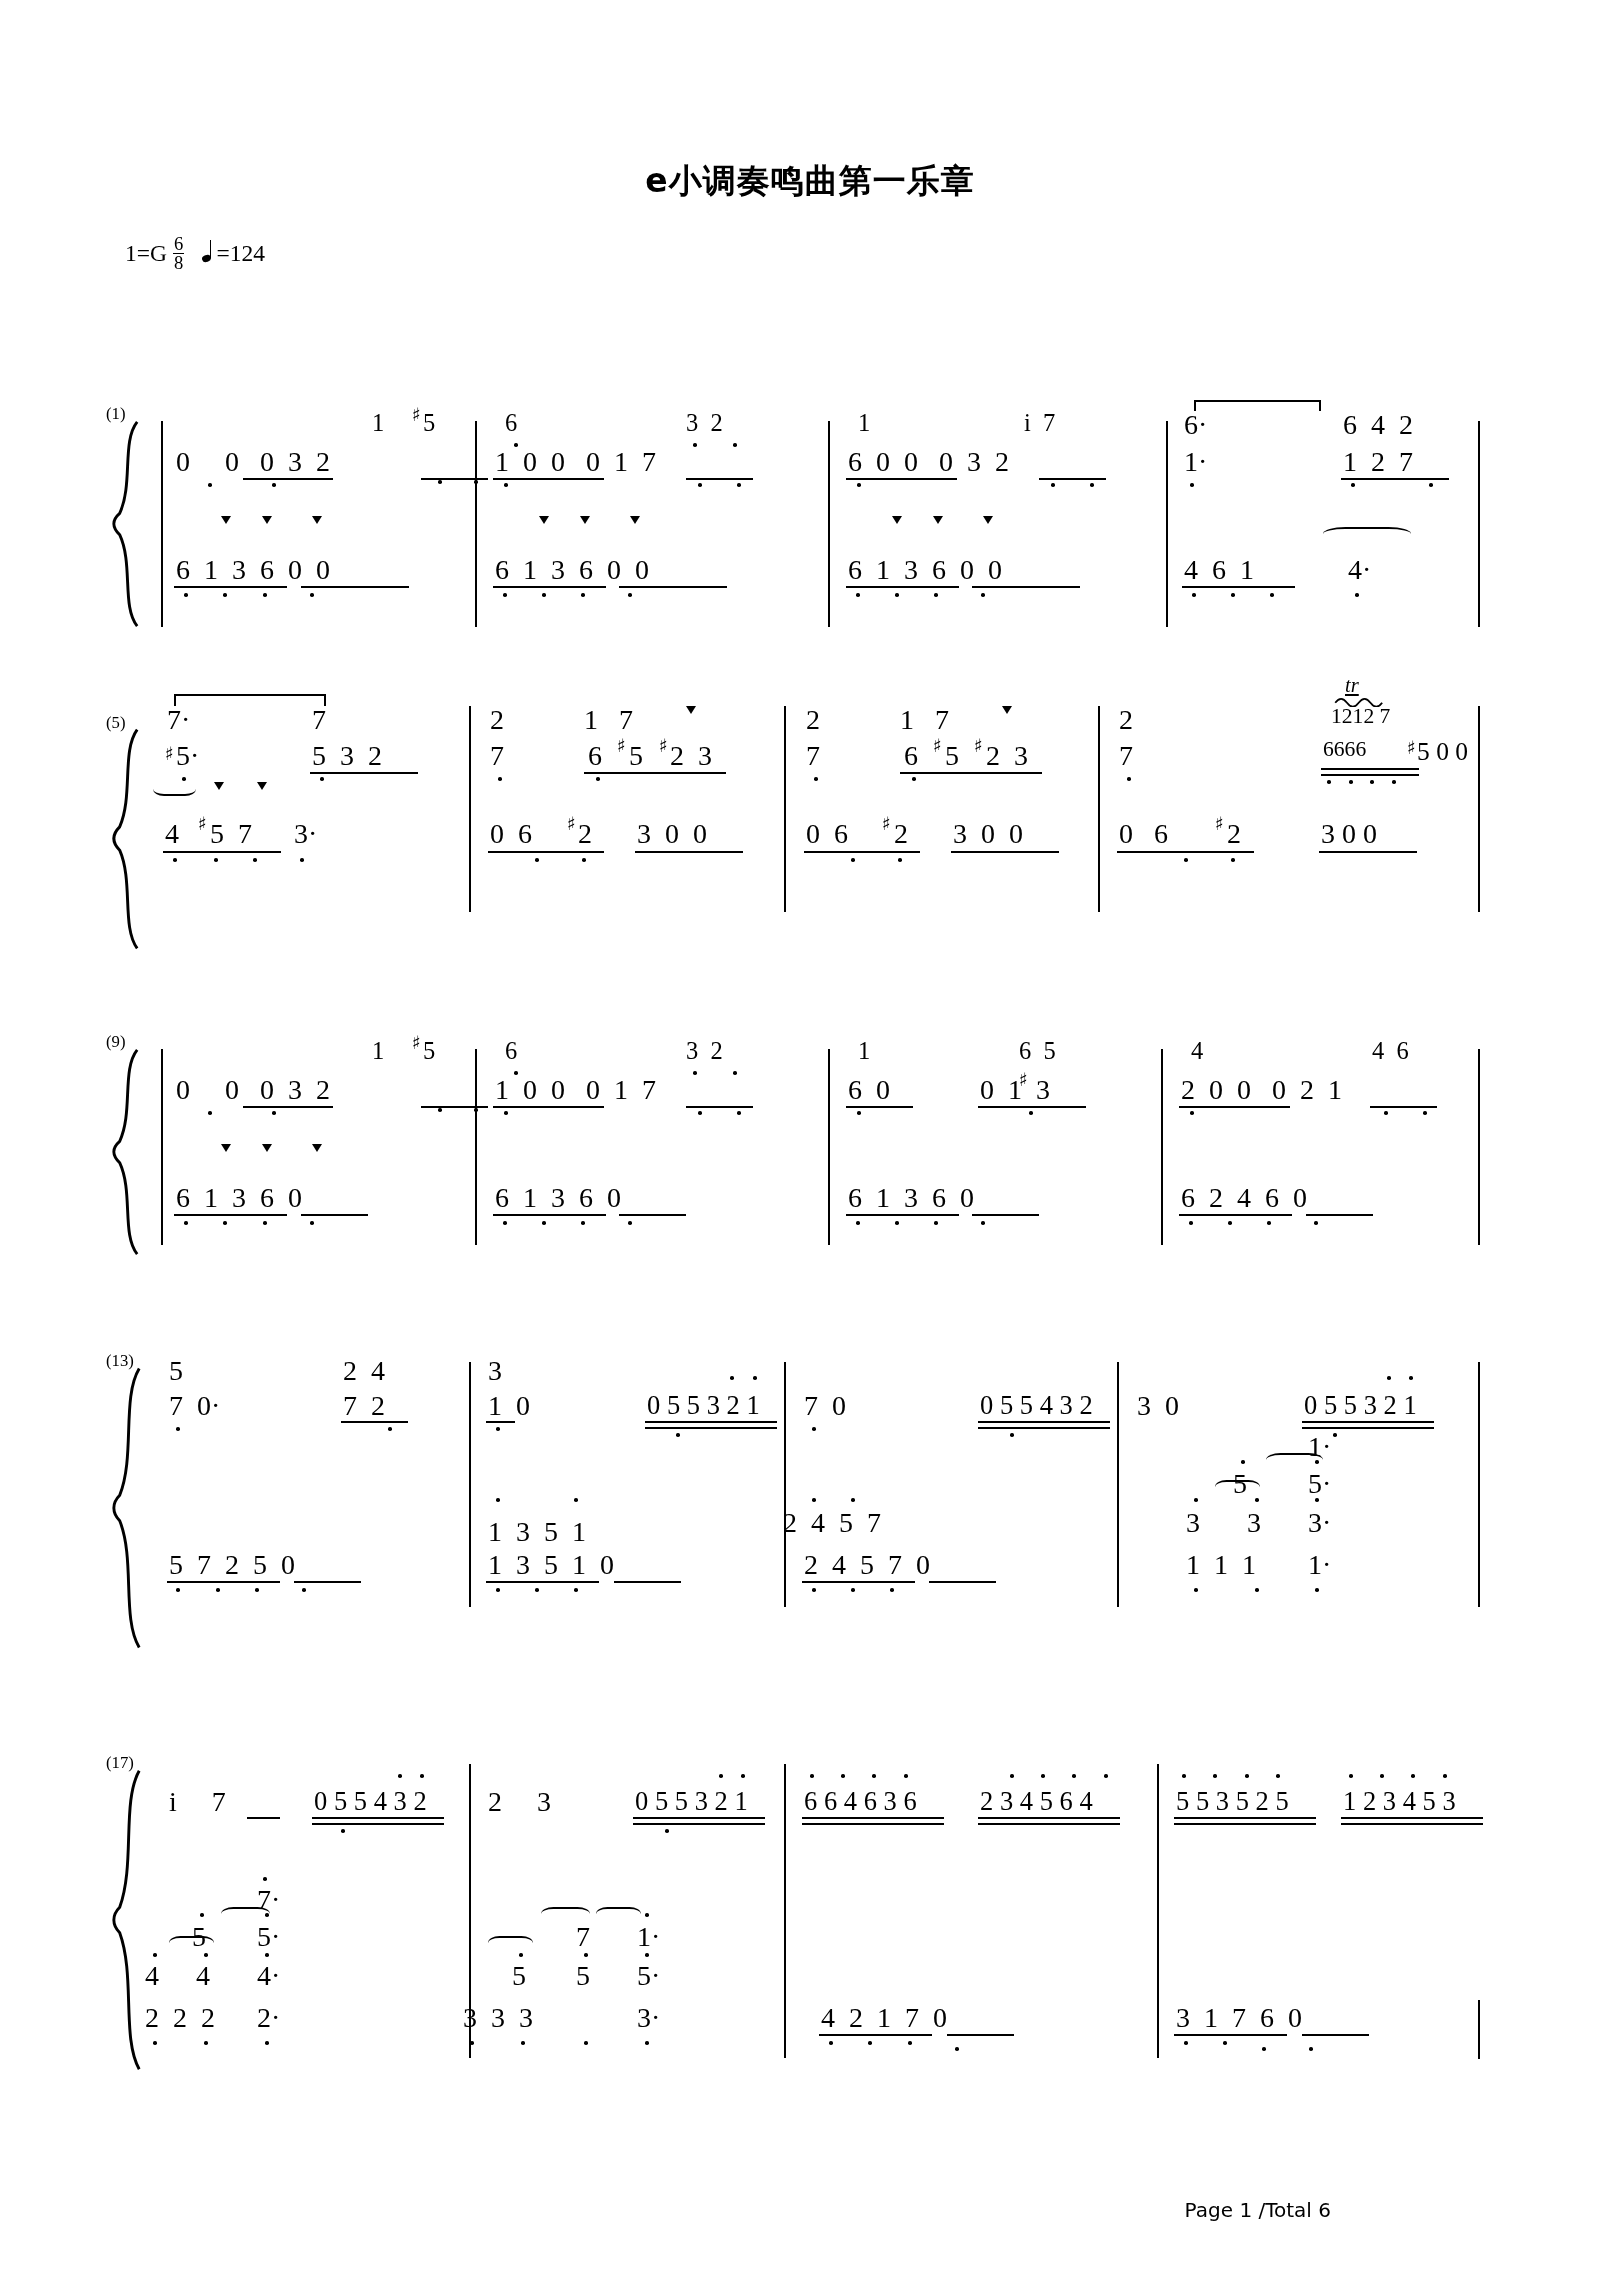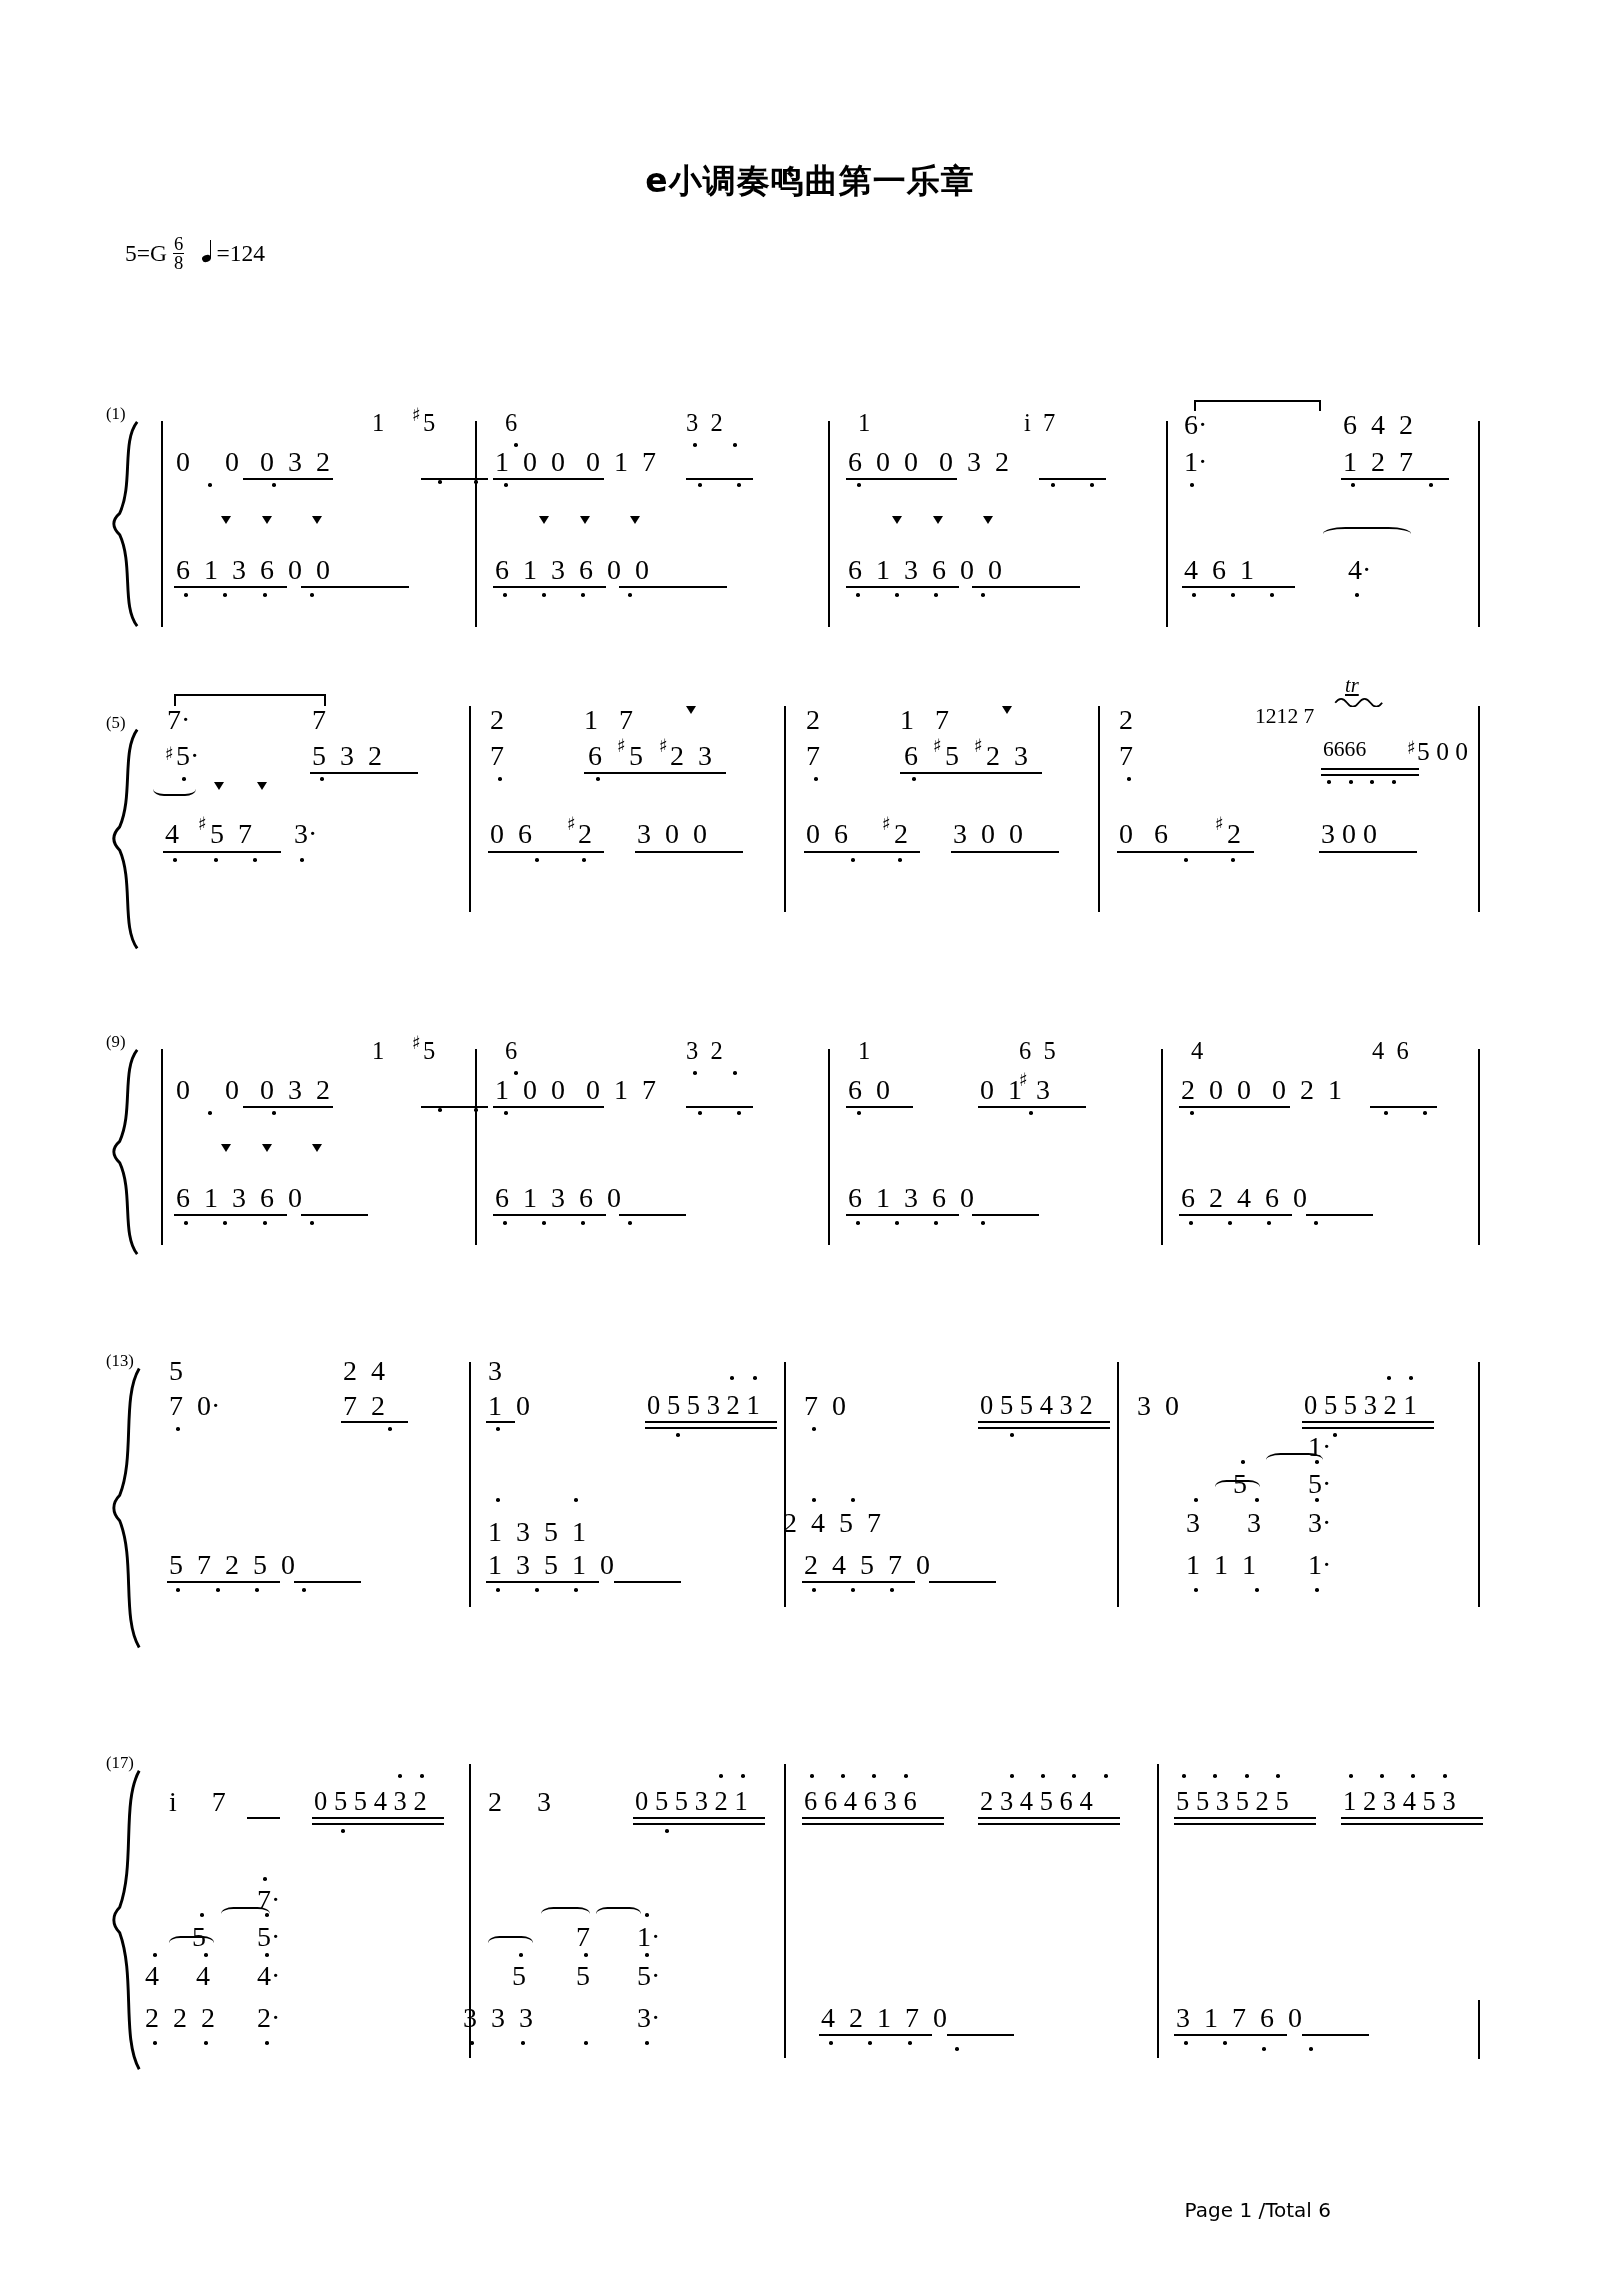--- a/index.html
+++ b/index.html
@@ -175,21 +175,21 @@
   }
 </style>
 </head>
 <body>
 
 <div class="page">
 
   <div class="title">e小调奏鸣曲第一乐章</div>
 
   <div class="keysig">
-    <span>5=G</span>
+    <span>1=G</span>
     <span class="frac">
       <span class="num">6</span>
       <span class="den">8</span>
     </span>
     <span class="tempo">
       <span class="quarter-note"></span>
       <span>=124</span>
     </span>
   </div>
 
@@ -379,21 +379,21 @@
     <div class="barline" style="left:1098px; top:19.6px; height:206px;"></div>
 
     <div class="grp" style="left:1119px; top:17.6px;">2</div>
     <div class="grp" style="left:1119px; top:54px;">7</div>
     <div class="dotmark" style="left:1127px; top:91px;"></div>
 
     <div class="tr" style="left:1345px; top:-11.8px;text-decoration:underline;">tr</div>
     <svg style="position:absolute; left:1333px; top:7.8px;" width="69" height="13.7" viewBox="0 0 70 14">
       <path d="M2 9 q6 -8 12 0 q6 8 12 0 q6 -8 12 0 q6 8 12 0" fill="none" stroke="#000" stroke-width="1.8"></path>
     </svg>
-    <div class="tinynum" style="left:1255px; top:17.6px; letter-spacing:0px;">1212&nbsp;7</div>
+    <div class="tinynum" style="left:1331px; top:17.6px; letter-spacing:0px;">1212&nbsp;7</div>
     <div class="tinynum" style="left:1323px; top:51px;">6666</div>
     <div class="sharp" style="left:1407px; top:51px;">♯</div>
     <div class="grp" style="left:1417px; top:51px; font-size:25.5px;">5&nbsp;0&nbsp;0</div>
     <div class="beam" style="left:1321px; top:82px; width:98px;"></div>
     <div class="beam" style="left:1321px; top:88px; width:98px;"></div>
     <div class="dotmark" style="left:1327px; top:94px;"></div>
     <div class="dotmark" style="left:1349px; top:94px;"></div>
     <div class="dotmark" style="left:1370px; top:94px;"></div>
     <div class="dotmark" style="left:1392px; top:94px;"></div>
 

